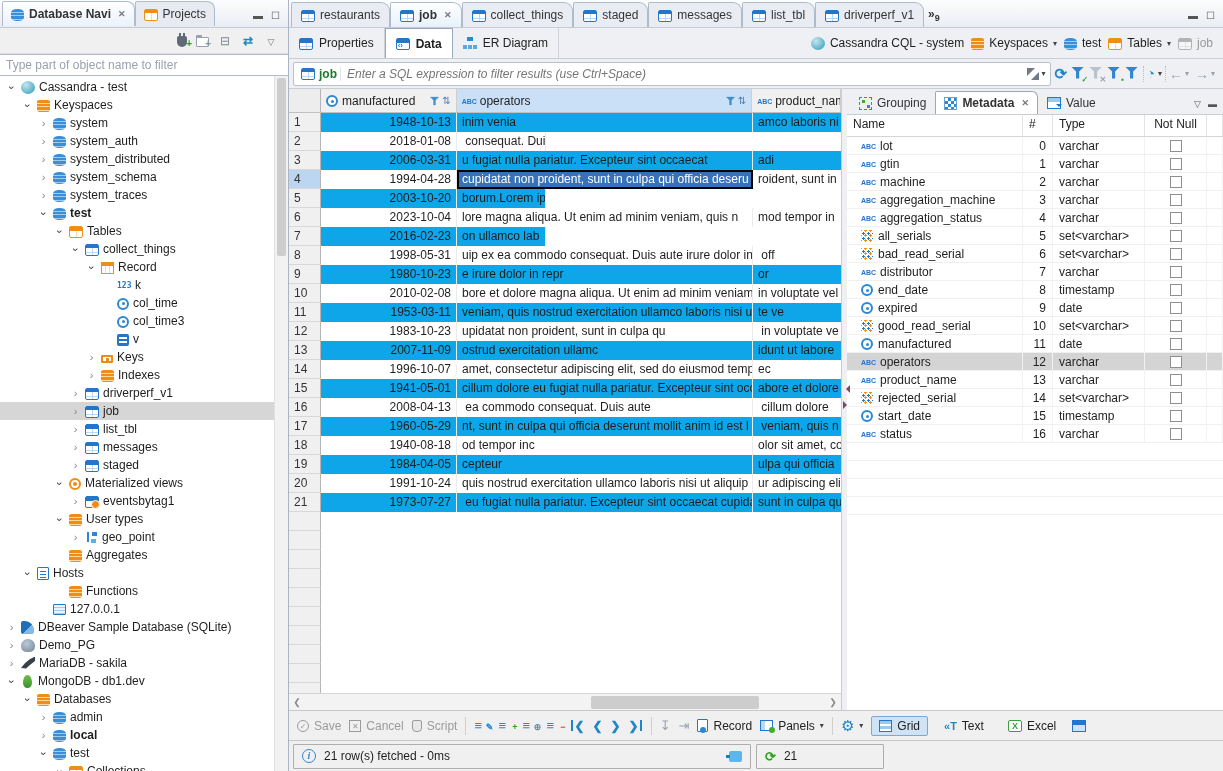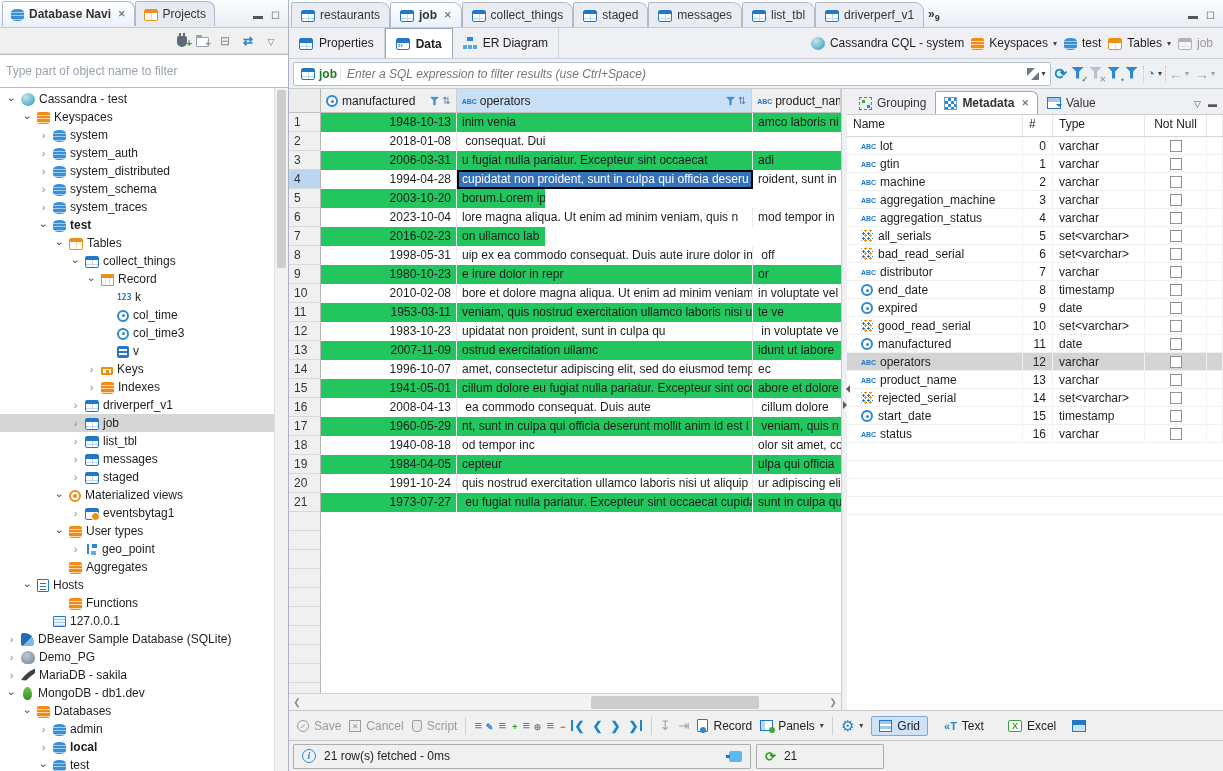--- a/index.html
+++ b/index.html
@@ -17,21 +17,21 @@
   .tgi{width:14px;height:14px;position:relative;display:inline-block;color:#3f86c8;font-size:12px;line-height:14px;text-align:center}
   .tg-new-connection{background:#5f6a76;border-radius:2px 2px 5px 5px;width:10px;height:11px;margin-top:2px}
   .tg-new-connection::before{content:"";position:absolute;top:-3px;left:2px;width:2px;height:4px;background:#5f6a76;box-shadow:4px 0 0 #5f6a76}
   .tg-new-connection::after{content:"+";position:absolute;right:-5px;bottom:-4px;color:#2ea121;font-weight:bold;font-size:10px}
   .tg-new-folder{border:1px solid #98a2b0;background:#fff;width:13px;height:10px;margin-top:3px;border-radius:1px}
   .tg-new-folder::before{content:"";position:absolute;top:-3px;left:-1px;width:6px;height:3px;background:#98a2b0;border-radius:1px 1px 0 0}
   .tg-new-folder::after{content:"+";position:absolute;right:-3px;bottom:-5px;color:#8a94a2;font-weight:bold;font-size:10px}
   .tg-collapse-all::before{content:"⊟";color:#7d8794}
   .tg-link-with-editor::before{content:"⇄";color:#1f86c8;font-weight:bold}
   .tg-view-menu::before{content:"▽";color:#6a7380;font-size:9px}
-  .sidefilter{margin:0;height:22px;border:1px solid #b4bcc8;border-left:none;border-right:none;padding:16px 6px;font:12px "Liberation Sans",sans-serif;color:#333;width:100%;outline:none}
+  .sidefilter{margin:0;height:22px;border:1px solid #b4bcc8;border-left:none;border-right:none;padding:4px 6px;font:12px "Liberation Sans",sans-serif;color:#333;width:100%;outline:none}
   .sidefilter::placeholder{color:#9aa2ad}
   .treewrap{flex:1;display:flex;overflow:hidden;background:#fff}
   .tree{flex:1;overflow:hidden;padding-top:2px}
   .trow{display:flex;align-items:center;gap:4px;height:18px;white-space:nowrap}
   .trow.sel{background:#d6d6d6}
   .trow.bold .tlabel{font-weight:bold}
   .exp{width:11px;flex:none;text-align:center;color:#888;font-size:11px;line-height:11px;display:inline-block}
   .exp.open{transform:rotate(90deg);color:#3c3c3c}
   .vscroll{width:14px;flex:none;background:#f2f2f2;border-left:1px solid #e0e0e0;position:relative}
   .vthumb{position:absolute;top:2px;left:2px;right:2px;height:178px;background:#cdcdcd;border-radius:2px}
@@ -110,21 +110,21 @@
   .gh.selcol{background:#c9e0f6}
   .gh .hname{font-weight:normal}
   .gh .hright{margin-left:auto;display:flex;align-items:center;gap:1px}
   .sortic{color:#4a7ab5;font-size:10px}
   .fns{transform:scale(.75);opacity:.9}
   .gbody{flex:1;overflow:hidden}
   .grow{display:flex;height:19px}
   .rh{width:32px;flex:none;background:#f0f0f0;border-right:1px solid #b5b5b5;border-bottom:1px solid #d8d8d8;padding-left:5px;line-height:18px;color:#333}
   .grow.cursor .rh{background:#bcd6f2}
   .gc{padding:0 5px;line-height:19px;border-right:1px solid #ebebeb;white-space:pre;overflow:hidden;flex:none}
-  .grow.alt .gc{background:#22c55e}
+  .grow.alt .gc{background:#0ea5e9}
   .gc.num{text-align:right}
   .gc.selcell{background:#3672b9;color:#fff;outline:2px solid #000;outline-offset:-2px}
   .hscroll{height:17px;flex:none;background:#f3f3f3;border-top:1px solid #d4d4d4;display:flex;align-items:center;color:#8a8a8a;font-size:9px}
   .harrow{width:16px;text-align:center}
   .htrack{flex:1;position:relative;height:13px}
   .hthumb{position:absolute;left:55%;width:168px;top:0;height:13px;background:#cdcdcd;border-radius:2px}
   .sash{width:5px;flex:none;background:#eef0f3;position:relative}
   .sash::before{content:"";position:absolute;top:296px;left:0;border:4px solid transparent;border-right-color:#7a4a5a}
   .sash::after{content:"";position:absolute;top:312px;left:1px;border:4px solid transparent;border-left-color:#7a4a5a}
   

